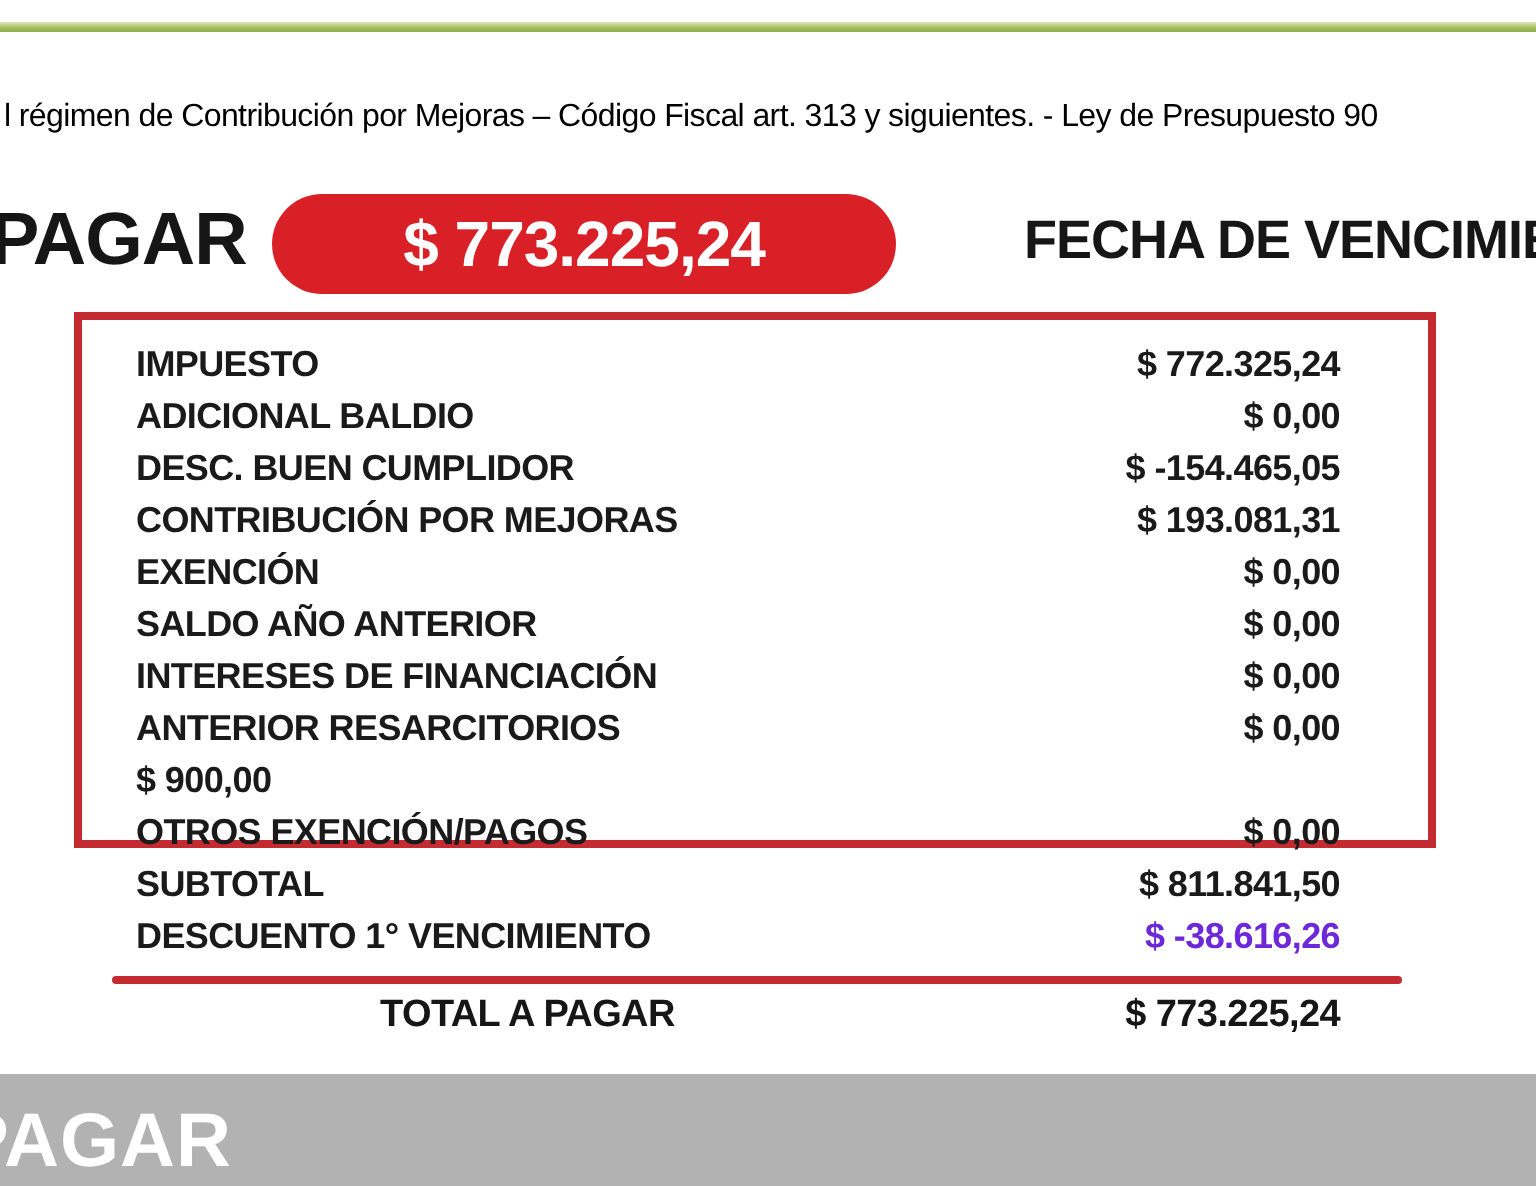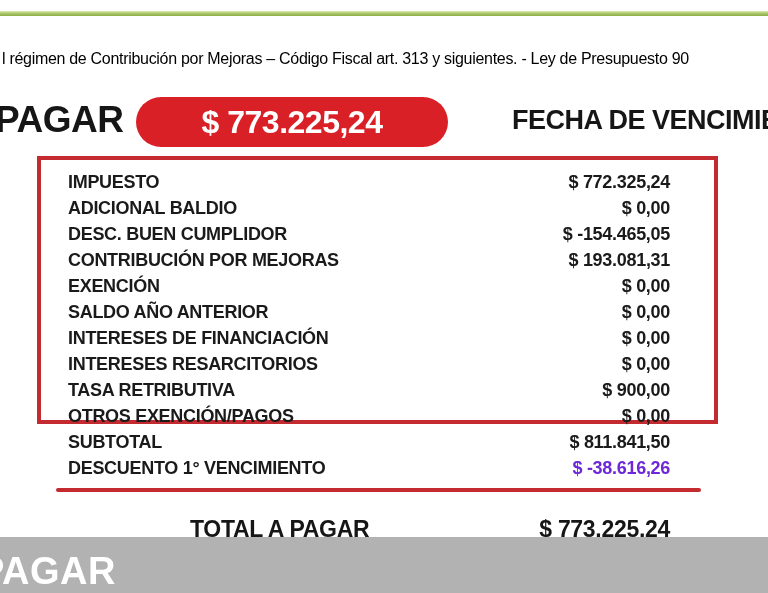--- a/index.html
+++ b/index.html
@@ -53,23 +53,23 @@
     letter-spacing:-0.3px; white-space:nowrap;
   }
   .r-value.muted { color:#6d28d9; }
 
   .divider {
     position:absolute; top:328px; left:15px; right:13px; height:4px;
     border-radius:2px;
   }
 
   .total-row {
-    position:absolute; top:356px; left:27px; right:44px;
+    position:absolute; top:337px; left:27px; right:44px;
     display:flex; justify-content:space-between; align-items:flex-start;
-    font-size:23px; font-weight:bold; color:#161616; letter-spacing:-0.3px;
+    font-size:19px; font-weight:bold; color:#161616; letter-spacing:-0.3px;
   }
   .t-label { margin-left:122px; }
 
   .footer-bar {
     position:absolute; top:537px; left:0; width:768px; height:56px;
   }
   .footer-text {
     position:absolute; left:-21px; top:13px;
     color:#ffffff; font-size:38px; font-weight:bold; letter-spacing:0.5px;
     white-space:nowrap;
@@ -116,25 +116,24 @@
         </div>
         <div class="row">
           <span class="r-label">SALDO AÑO ANTERIOR</span>
           <span class="r-value">$ 0,00</span>
         </div>
         <div class="row">
           <span class="r-label">INTERESES DE FINANCIACIÓN</span>
           <span class="r-value">$ 0,00</span>
         </div>
         <div class="row">
-          <span class="r-label">INTERESES RESARCITORIOS</span>
+          <span class="r-label">ANTERIOR RESARCITORIOS</span>
           <span class="r-value">$ 0,00</span>
         </div>
         <div class="row">
-          <span class="r-label">TASA RETRIBUTIVA</span>
           <span class="r-value">$ 900,00</span>
         </div>
         <div class="row">
           <span class="r-label">OTROS EXENCIÓN/PAGOS</span>
           <span class="r-value">$ 0,00</span>
         </div>
         <div class="row">
           <span class="r-label">SUBTOTAL</span>
           <span class="r-value">$ 811.841,50</span>
         </div>

